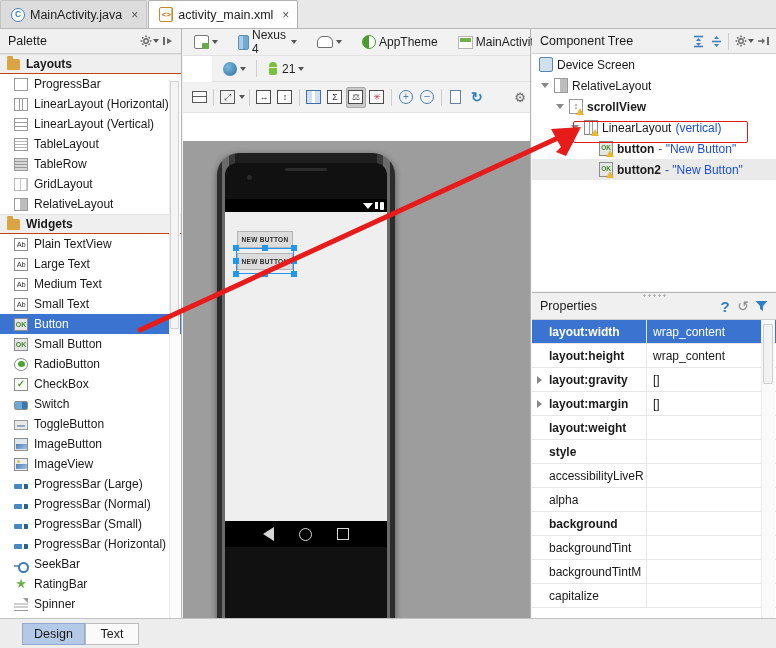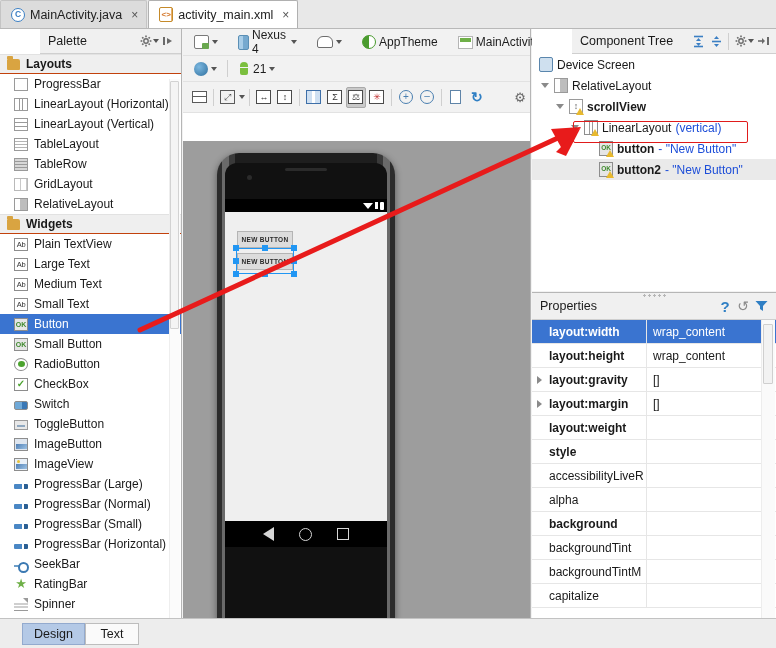--- a/index.html
+++ b/index.html
@@ -45,21 +45,21 @@
   }
 
   
   .palette {
     position:absolute; left:0; top:29px; width:182px; height:589px;
     background:#ffffff; border-right:1px solid #b6b6b6;
   }
   .panel-head {
     height:25px; background:#f0f0f0; border-bottom:1px solid #cfcfcf;
     display:flex; align-items:center; padding:0 4px 0 8px;
-    font-size:12.5px; color:#1a1a1a;margin-left:40px;
+    font-size:12.5px; color:#1a1a1a;
   }
   .panel-head .ttl { flex:1; }
   .hicon { width:18px; height:18px; display:inline-flex; align-items:center; justify-content:center; cursor:default; }
   .palette-list { position:absolute; top:25px; left:0; right:0; bottom:0; background:#fff; overflow:hidden; }
   .grp {
     display:flex; align-items:center; gap:6px;
     height:20px; padding-left:7px;
     background:#efefef; border-top:1px solid #e2e2e2; border-bottom:1px solid #c2410c;
     font-weight:bold; font-size:12px;
   }
@@ -129,21 +129,21 @@
 
   
   .editor {
     position:absolute; left:183px; top:29px; width:348px; height:589px;
     background:#ffffff; border-right:1px solid #b6b6b6;
   }
   .tbrow {
     height:27px; display:flex; align-items:center; gap:2px; padding-left:6px;
     background:#f2f2f2; border-bottom:1px solid #e2e2e2;
   }
-  .tbrow2 { height:26px; }
+  .tbrow2 { height:26px;margin-left:29px; }
   .tbitem {
     display:flex; align-items:center; gap:3px; height:21px; padding:0 4px;
     font-size:12px; color:#1d1d1d; cursor:default; border:1px solid transparent; border-radius:2px;
   }
   .tbsep { width:1px; height:17px; background:#cfcfcf; margin:0 3px; }
   .caret { width:0;height:0;border-left:3.2px solid transparent;border-right:3.2px solid transparent;border-top:4px solid #555; }
   .ic-dev { width:15px;height:14px;border:1.5px solid #7a7a7a;border-radius:2px;background:#fff;position:relative; }
   .ic-dev:after{content:"";position:absolute;right:-1px;bottom:-1px;width:7px;height:6px;background:#6aa84f;border-radius:1px;}
   .ic-nexus{ width:13px;height:15px;border:1.5px solid #5a8fb5;border-radius:2px;
       background:linear-gradient(to right,#a8cde8 0 45%,#76a9cf 45% 100%); }

